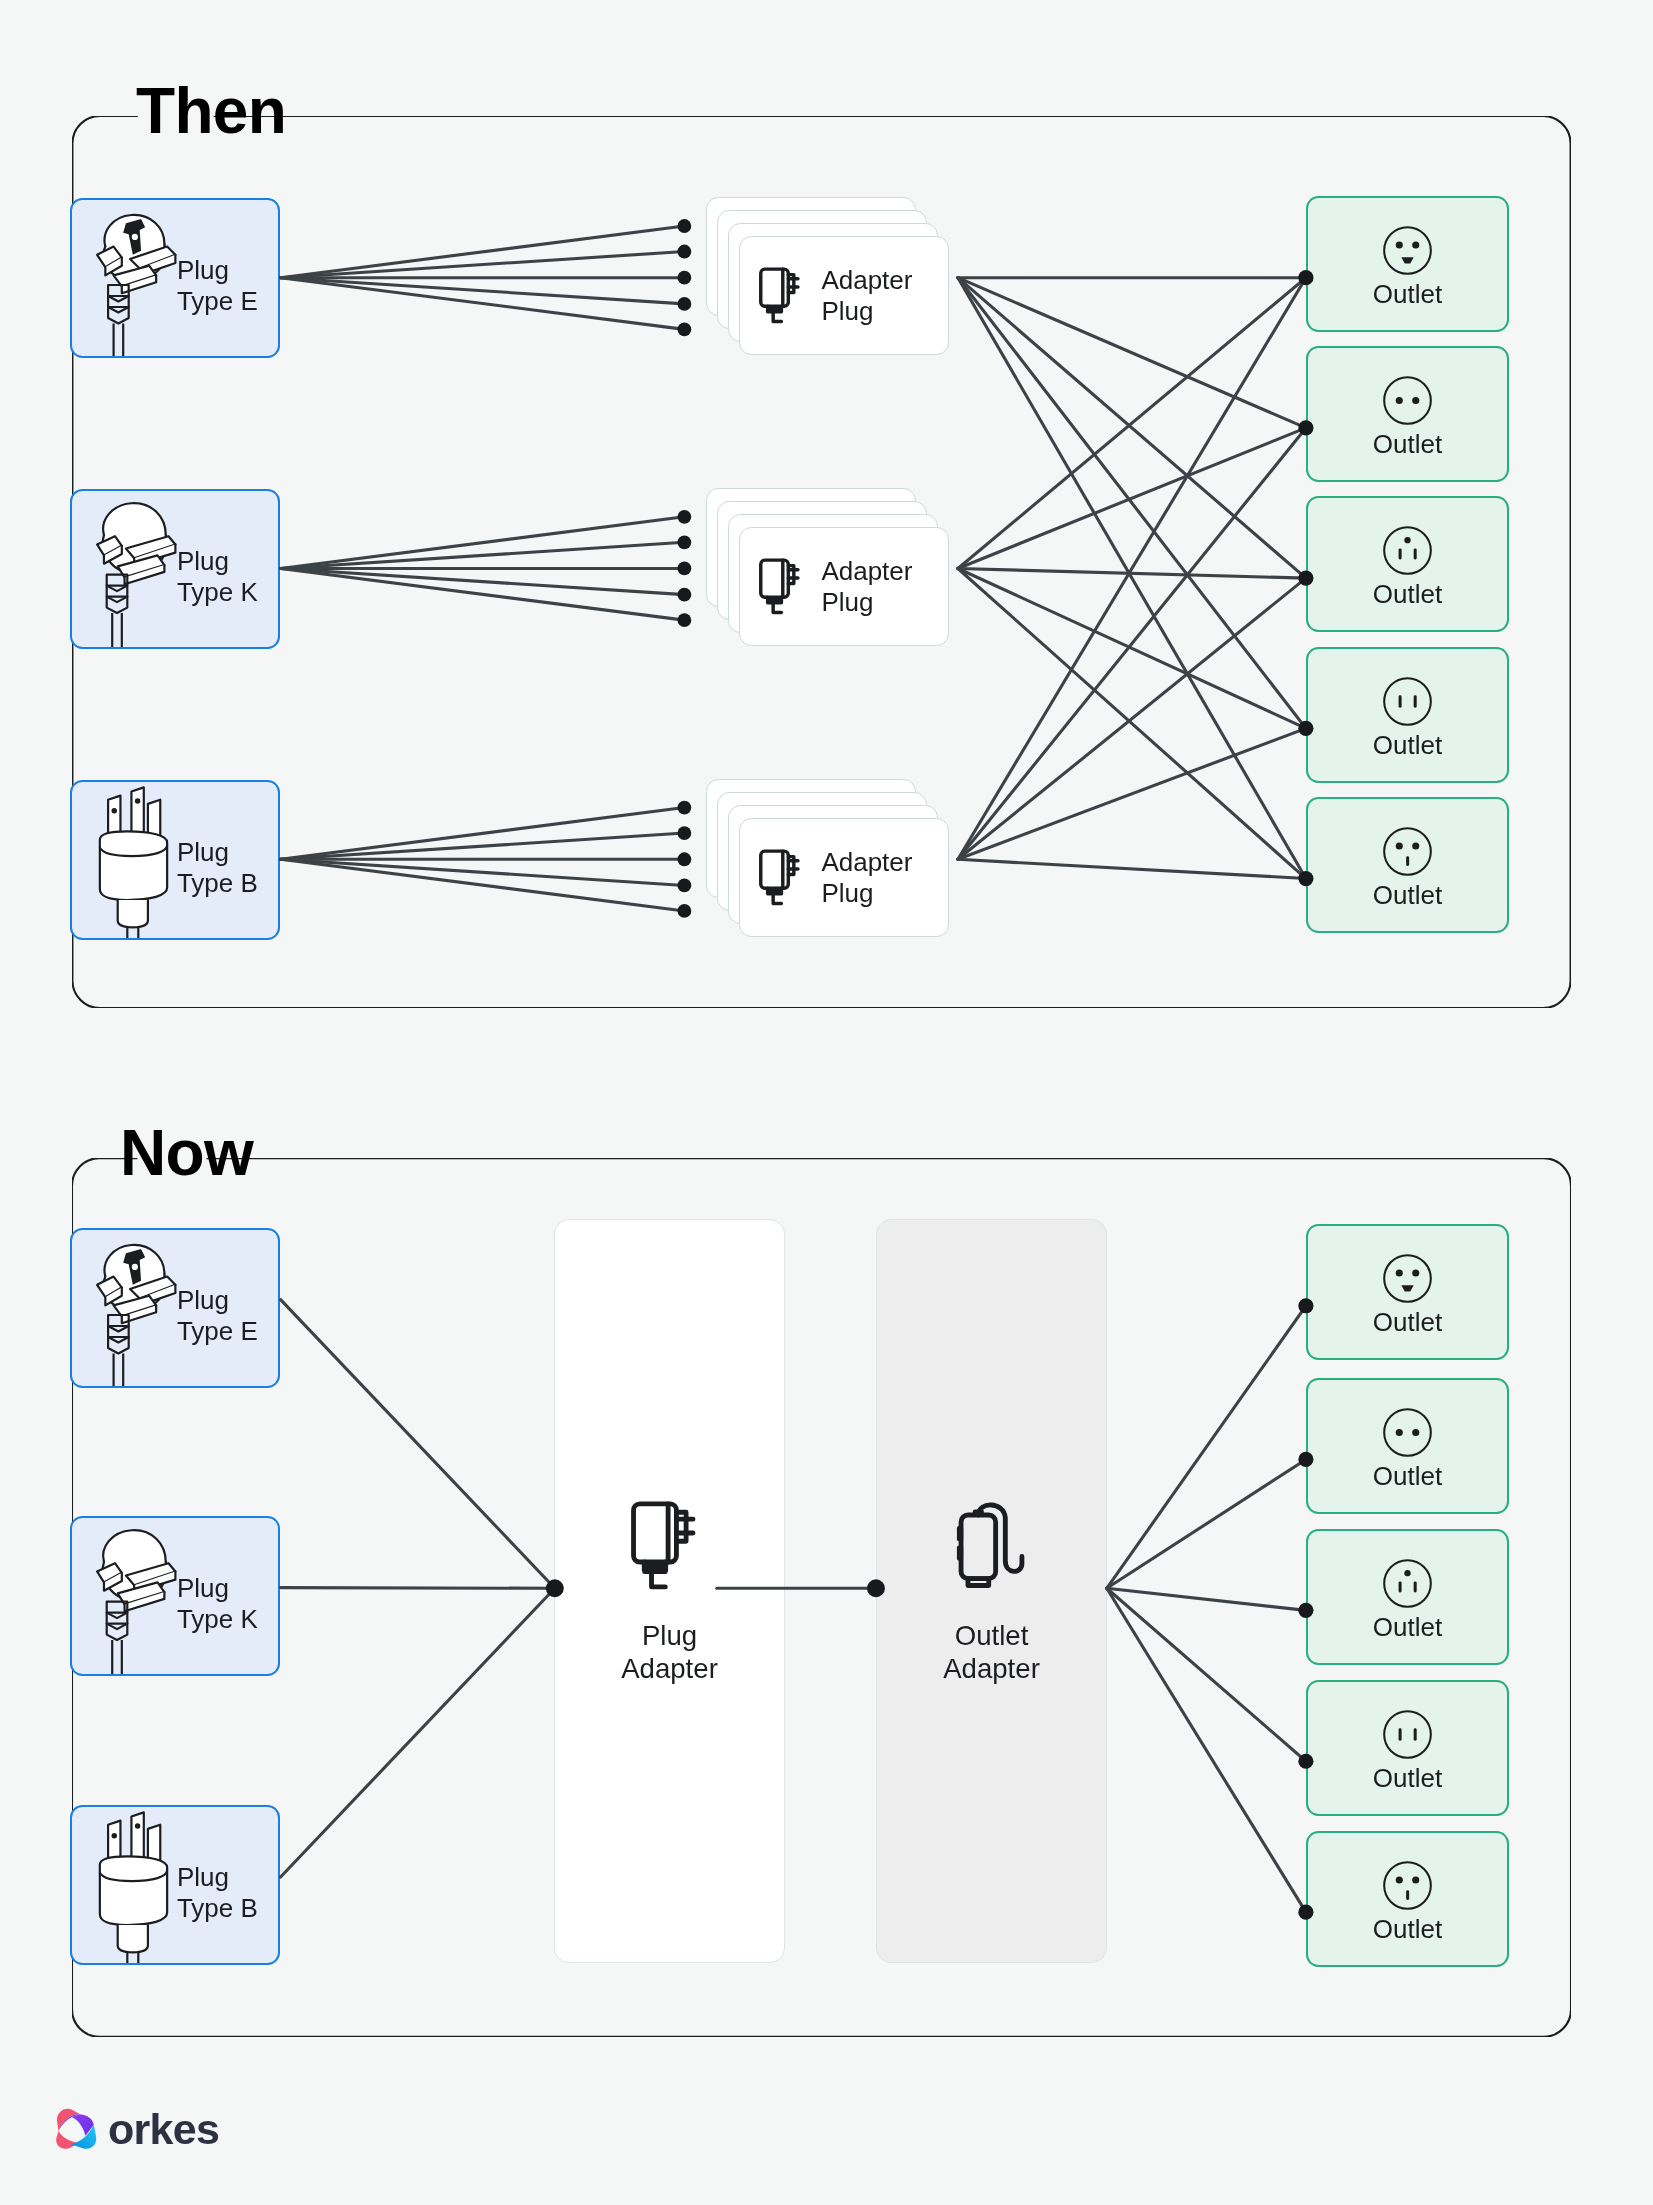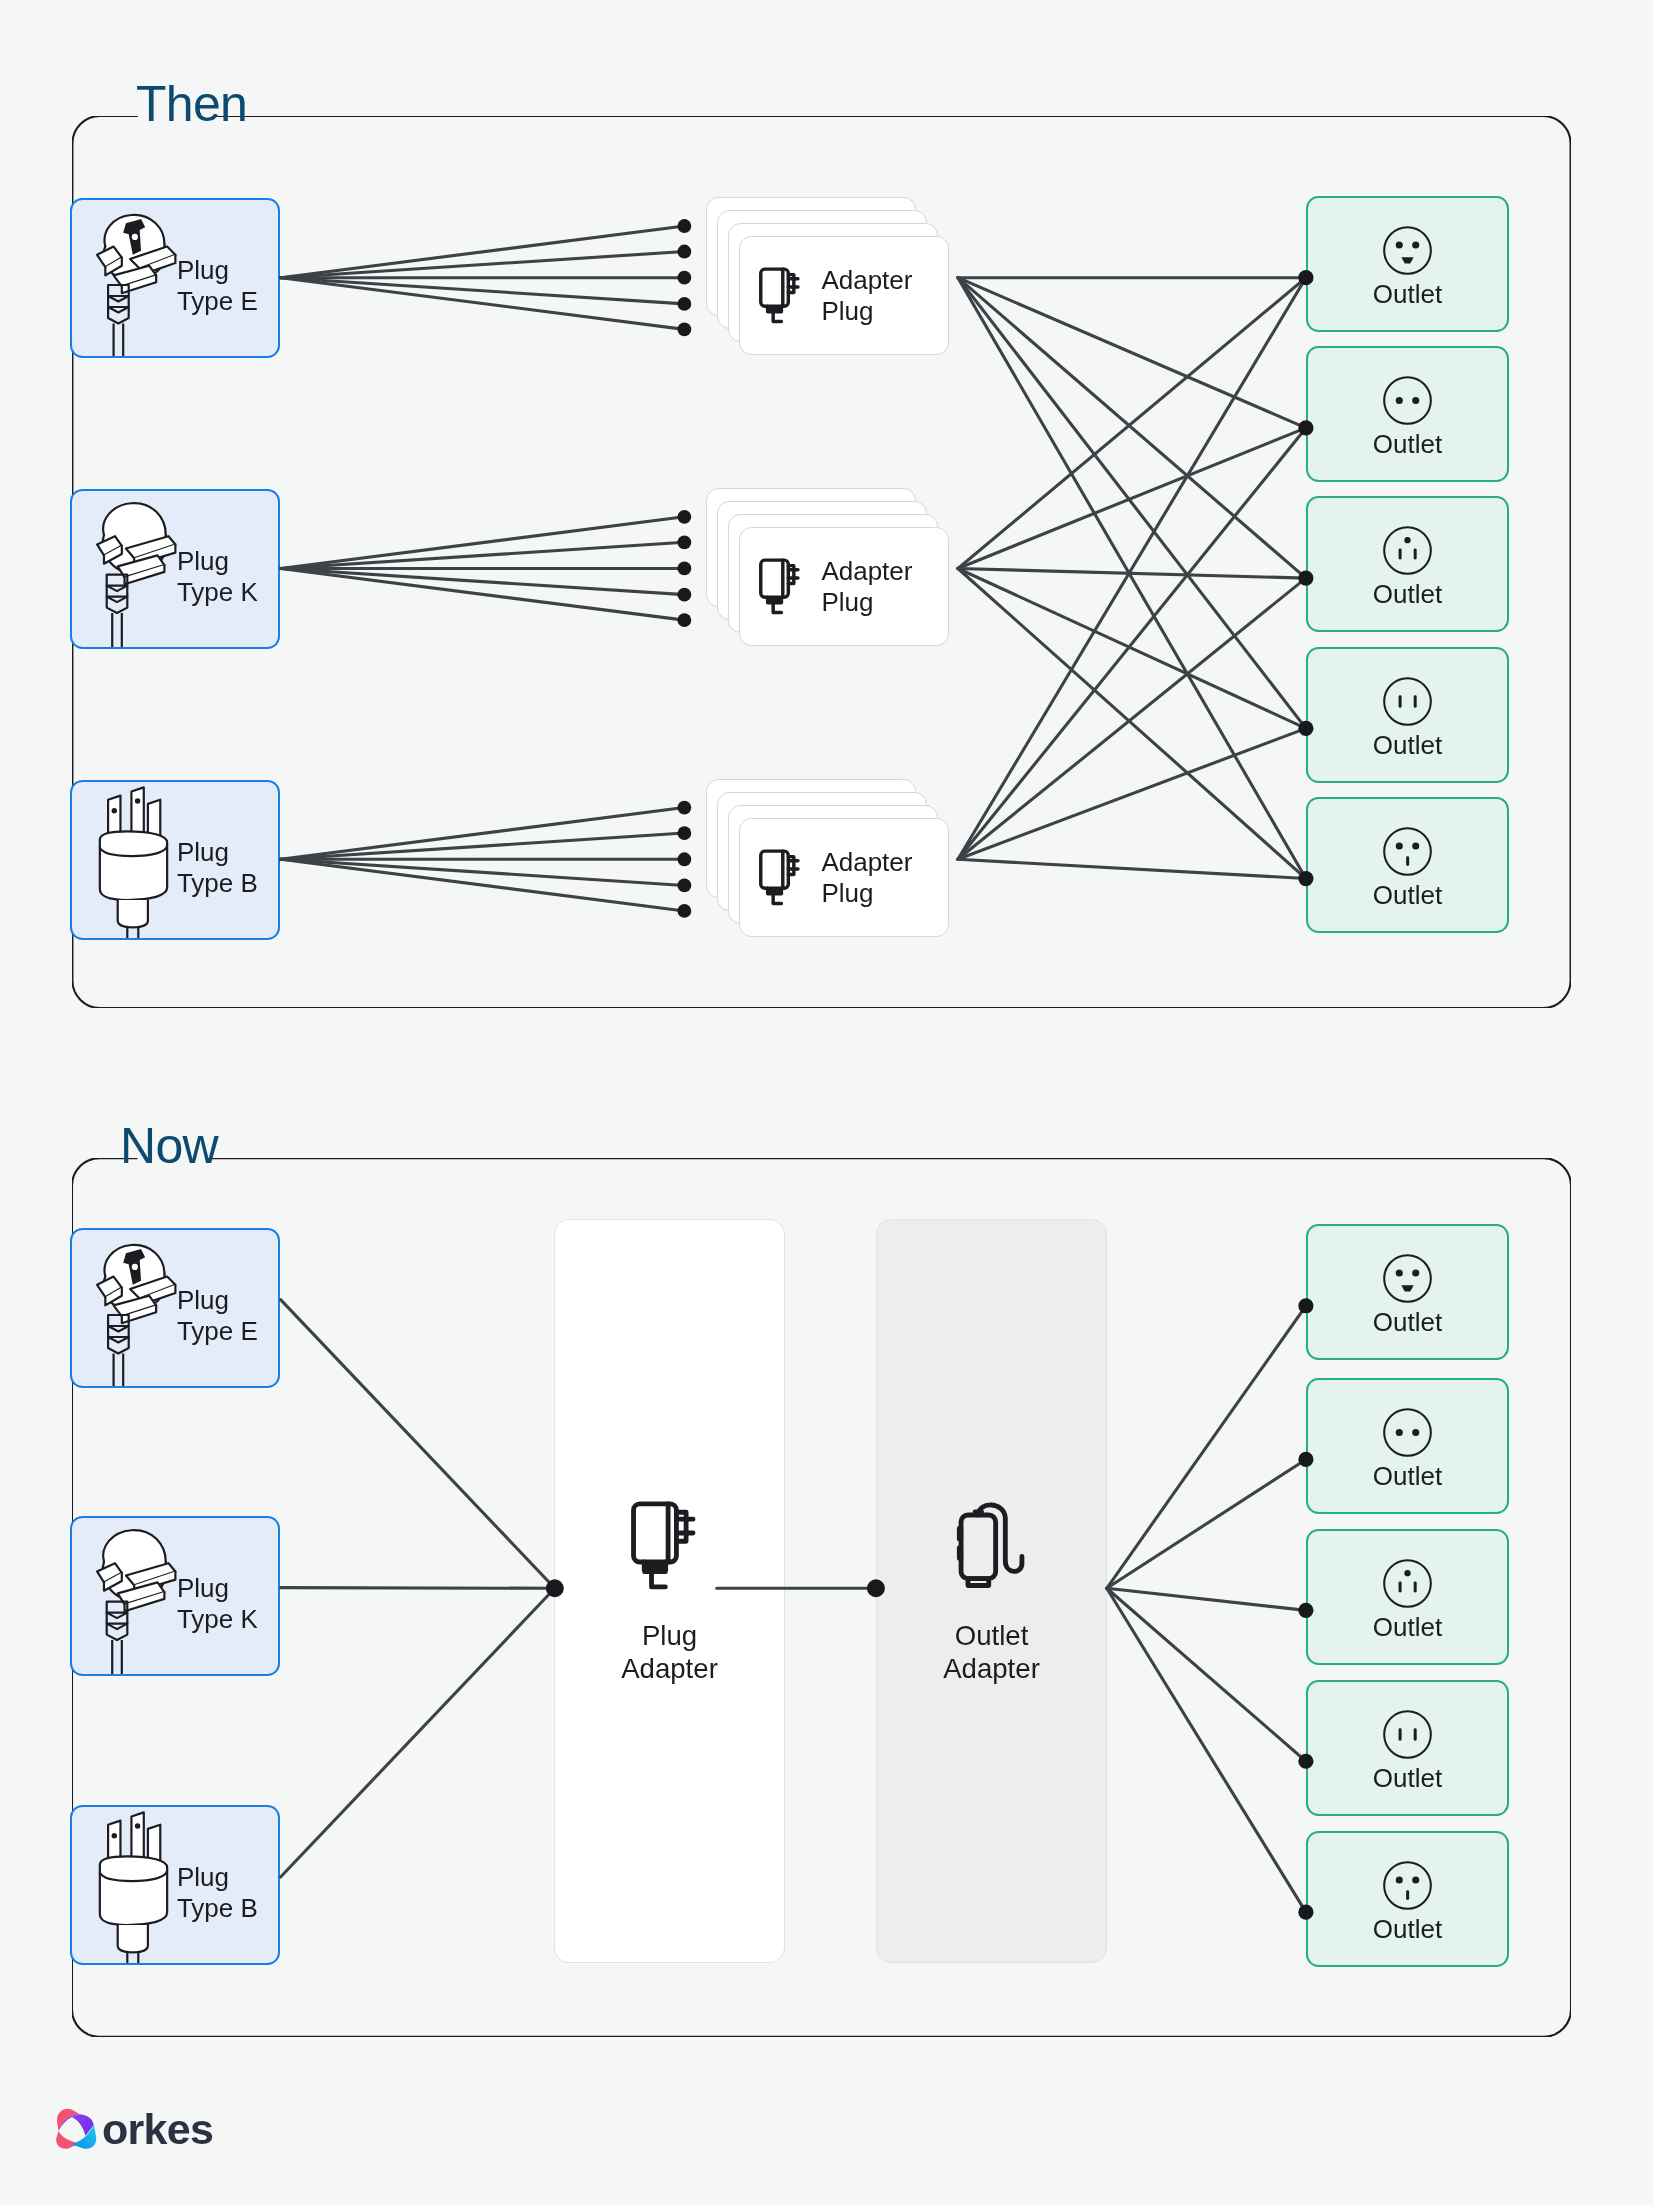--- a/index.html
+++ b/index.html
@@ -10,23 +10,23 @@
     position:relative;
     overflow:hidden;
   }
   .stage{position:absolute;left:0;top:0;width:1654px;height:2205px;}
 
   
   .section{position:absolute;}
   .section-frame{position:absolute;left:0;top:0;width:100%;height:100%;}
   .section-title{
     position:absolute;
-    font-size:50px;
-    font-weight:400;
-    color:#0c4a6e;
+    font-size:64px;
+    font-weight:700;
+    color:#000000;
     letter-spacing:-0.7px;
     line-height:1;
     white-space:nowrap;
   }
 
   
   .card{
     position:absolute;
     box-sizing:border-box;
     border-radius:12.4px;
@@ -91,21 +91,21 @@
   .plug-adapter-box{background:#ffffff;border:1.4px solid #dfe4e6;}
   .outlet-adapter-box{background:#ededee;border:1.4px solid #dfe4e6;}
 
   
   .wires{position:absolute;left:0;top:0;width:1654px;height:2205px;pointer-events:none;}
 
   
   .logo{position:absolute;display:flex;align-items:center;}
   .logo-mark{width:43px;height:43px;flex:0 0 auto;}
   .logo-text{
-    margin-left:4px;font-size:43px;font-weight:700;color:#2d3142;letter-spacing:-0.7px;
+    margin-left:10px;font-size:43px;font-weight:700;color:#2d3142;letter-spacing:-0.7px;
   }
 </style>
 </head>
 <body>
 
 <div class="stage">
 
   <div class="section" style="left:72px;top:116px;width:1499px;height:892px;">
     <svg class="section-frame" viewBox="0 0 2175 1295">
       <path d="M 0 40 L 0 1255 A 40 40 0 0 0 40 1295 L 2135 1295 A 40 40 0 0 0 2175 1255 L 2175 40 A 40 40 0 0 0 2135 0 L 205 0 M 95 0 L 40 0 A 40 40 0 0 0 0 40" fill="none" stroke="#1b1d21" stroke-width="3"></path>

